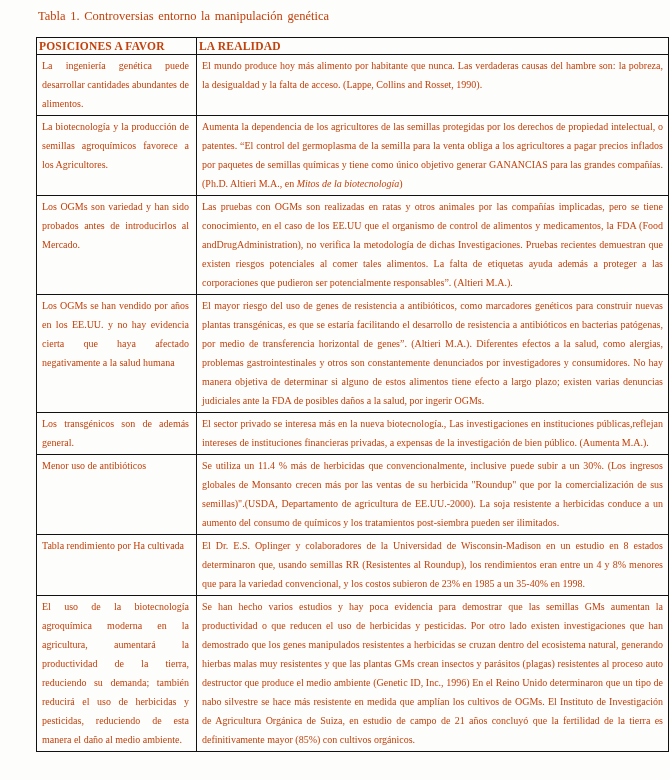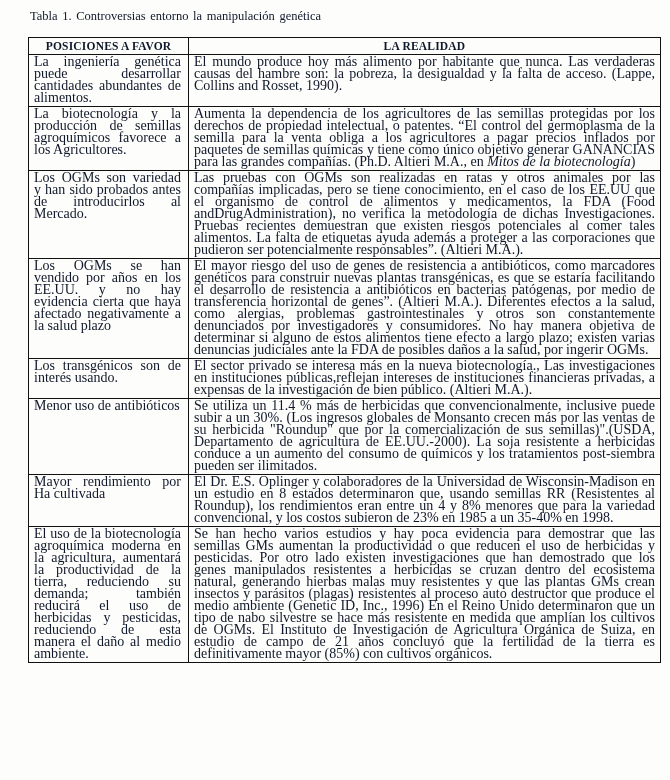--- a/index.html
+++ b/index.html
@@ -4,24 +4,24 @@
 <style>
   html, body {
     margin: 0;
     padding: 0;
     background: #fdfdfb;
   }
   .page {
     width: 670px;
     height: 780px;
     box-sizing: border-box;
-    padding: 6px 8px 0 28px;
+    padding: 6px 8px 0 36px;
     background: #fdfdfb;
     font-family: "Liberation Serif", serif;
-    color: #0f172a;
+    color: #c2410c;
     overflow: hidden;
   }
   .doc-title {
     font-size: 12.5px;
     margin: 3px 0 13px 2px;
     word-spacing: 1.5px;
     white-space: nowrap;
   }
   table.ctable {
     border-collapse: collapse;
@@ -30,27 +30,27 @@
   }
   .ctable col.c-favor { width: 160px; }
   .ctable th, .ctable td {
     border: 1px solid #111;
     vertical-align: top;
     box-sizing: border-box;
   }
   .ctable th {
     font-size: 11.5px;
     font-weight: bold;
-    text-align: center;
+    text-align: left;
     padding: 2px 2px;
     letter-spacing: 0.2px;
   }
   .ctable td {
-    font-size: 14px;
-    line-height: 12px;
+    font-size: 10px;
+    line-height: 19px;
     text-align: justify;
     padding: 1px 5px 2px 5px;
   }
   .ctable td.cell-favor { padding-right: 7px; }
 </style>
 </head>
 <body>
 
 <div class="page">
 
@@ -74,33 +74,33 @@
       </tr>
       <tr>
         <td class="cell-favor">La biotecnología y la producción de semillas agroquímicos favorece a los Agricultores.</td>
         <td class="cell-realidad"><span>Aumenta la dependencia de los agricultores de las semillas protegidas por los derechos de propiedad intelectual, o patentes. “El control del germoplasma de la semilla para la venta obliga a los agricultores a pagar precios inflados por paquetes de semillas químicas y tiene como único objetivo generar GANANCIAS para las grandes compañías. (Ph.D. Altieri M.A., en </span><i>Mitos de la biotecnología</i><span>)</span></td>
       </tr>
       <tr>
         <td class="cell-favor">Los OGMs son variedad y han sido probados antes de introducirlos al Mercado.</td>
         <td class="cell-realidad">Las pruebas con OGMs son realizadas en ratas y otros animales por las compañías implicadas, pero se tiene conocimiento, en el caso de los EE.UU que el organismo de control de alimentos y medicamentos, la FDA (Food andDrugAdministration), no verifica la metodología de dichas Investigaciones. Pruebas recientes demuestran que existen riesgos potenciales al comer tales alimentos. La falta de etiquetas ayuda además a proteger a las corporaciones que pudieron ser potencialmente responsables”. (Altieri M.A.).</td>
       </tr>
       <tr>
-        <td class="cell-favor">Los OGMs se han vendido por años en los EE.UU. y no hay evidencia cierta que haya afectado negativamente a la salud plazo</td>
+        <td class="cell-favor">Los OGMs se han vendido por años en los EE.UU. y no hay evidencia cierta que haya afectado negativamente a la salud humana</td>
         <td class="cell-realidad">El mayor riesgo del uso de genes de resistencia a antibióticos, como marcadores genéticos para construir nuevas plantas transgénicas, es que se estaría facilitando el desarrollo de resistencia a antibióticos en bacterias patógenas, por medio de transferencia horizontal de genes”. (Altieri M.A.). Diferentes efectos a la salud, como alergias, problemas gastrointestinales y otros son constantemente denunciados por investigadores y consumidores. No hay manera objetiva de determinar si alguno de estos alimentos tiene efecto a largo plazo; existen varias denuncias judiciales ante la FDA de posibles daños a la salud, por ingerir OGMs.</td>
       </tr>
       <tr>
-        <td class="cell-favor">Los transgénicos son de interés usando.</td>
-        <td class="cell-realidad">El sector privado se interesa más en la nueva biotecnología., Las investigaciones en instituciones públicas,reflejan intereses de instituciones financieras privadas, a expensas de la investigación de bien público. (Altieri M.A.).</td>
+        <td class="cell-favor">Los transgénicos son de además general.</td>
+        <td class="cell-realidad">El sector privado se interesa más en la nueva biotecnología., Las investigaciones en instituciones públicas,reflejan intereses de instituciones financieras privadas, a expensas de la investigación de bien público. (Aumenta M.A.).</td>
       </tr>
       <tr>
         <td class="cell-favor">Menor uso de antibióticos</td>
         <td class="cell-realidad">Se utiliza un 11.4 % más de herbicidas que convencionalmente, inclusive puede subir a un 30%. (Los ingresos globales de Monsanto crecen más por las ventas de su herbicida "Roundup" que por la comercialización de sus semillas)".(USDA, Departamento de agricultura de EE.UU.-2000).  La soja resistente a herbicidas conduce a un aumento del consumo de químicos y los tratamientos post-siembra pueden ser ilimitados.</td>
       </tr>
       <tr>
-        <td class="cell-favor">Mayor rendimiento por Ha cultivada</td>
+        <td class="cell-favor">Tabla rendimiento por Ha cultivada</td>
         <td class="cell-realidad">El Dr. E.S. Oplinger y colaboradores de la Universidad de Wisconsin-Madison en un estudio en 8 estados determinaron que, usando semillas RR (Resistentes al Roundup), los rendimientos eran entre un 4 y 8% menores que para la variedad convencional, y los costos subieron de 23% en 1985 a un 35-40% en 1998.</td>
       </tr>
       <tr>
         <td class="cell-favor">El uso de la biotecnología agroquímica moderna en la agricultura, aumentará la productividad de la tierra, reduciendo su demanda; también reducirá el uso de herbicidas y pesticidas, reduciendo de esta manera el daño al medio ambiente.</td>
         <td class="cell-realidad">Se han hecho varios estudios y hay poca evidencia para demostrar que las semillas GMs aumentan la productividad o que reducen el uso de herbicidas y pesticidas.  Por otro lado existen investigaciones que han demostrado que los genes manipulados resistentes a herbicidas se cruzan dentro del ecosistema natural, generando hierbas malas muy resistentes y que las plantas GMs crean insectos y parásitos (plagas) resistentes al proceso auto destructor que produce el medio ambiente (Genetic ID, Inc., 1996)  En el Reino Unido determinaron que un tipo de nabo silvestre se hace más resistente en medida que amplían los cultivos de OGMs. El Instituto de Investigación de Agricultura Orgánica de Suiza, en estudio de campo de 21 años concluyó que la fertilidad de la tierra es definitivamente mayor (85%) con cultivos orgánicos.</td>
       </tr>
     </tbody>
   </table>
 
 </div>

